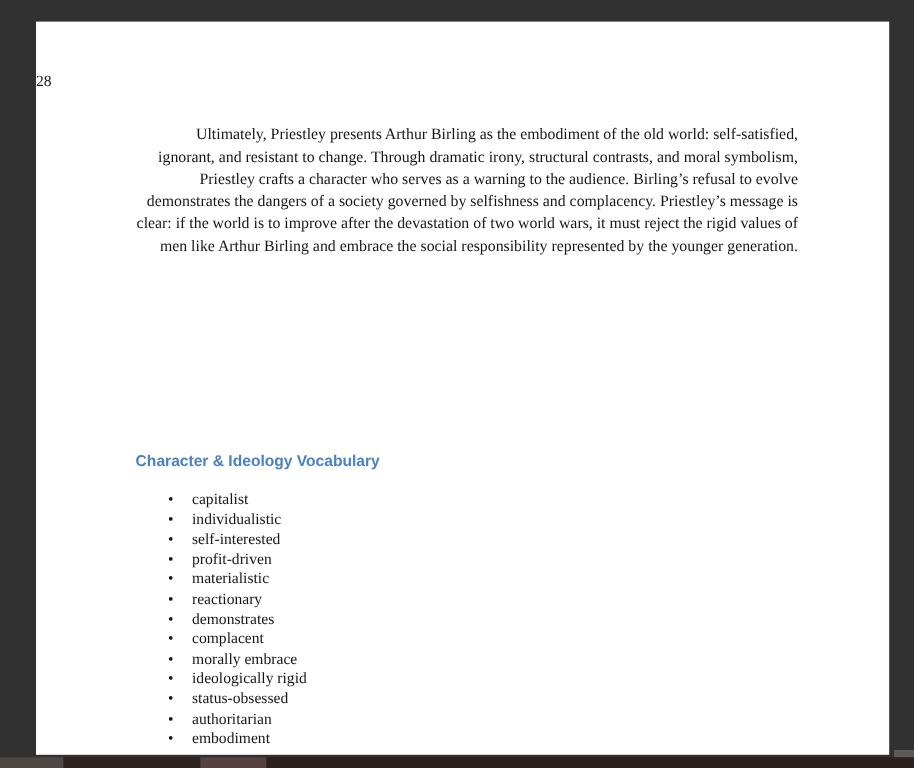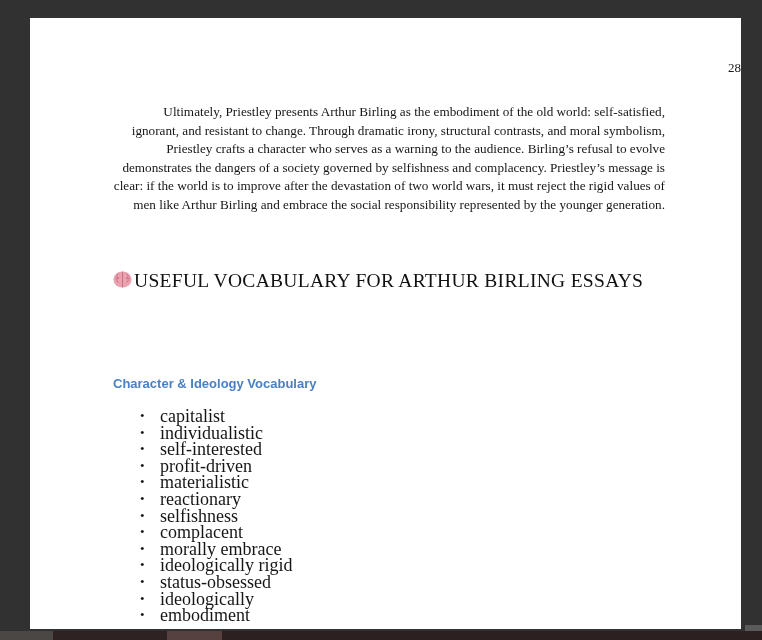--- a/index.html
+++ b/index.html
@@ -16,21 +16,21 @@
   .doc-page {
     position:absolute;
     left:30px; top:18px;
     width:711px; height:611px;
     background:#ffffff;
     color:#1a1a1a;
   }
   .page-number {
     position:absolute;
     top:42px; left:0; width:100%;
-    text-align:right;
+    text-align:left;
     font-size:13px;
     color:#1b1b1b;
   }
   .para {
     position:absolute;
     left:83px;
     width:552px;
     font-size:13.2px;
     line-height:18.6px;
     color:#161616;
@@ -60,21 +60,21 @@
     font-family:"Liberation Sans", sans-serif;
     font-weight:bold;
     font-size:13px;
     color:#4a80c4;
   }
   .vocab-list {
     position:absolute;
     left:83px; top:390px;
     list-style:none;
     padding-left:47px;
-    font-size:18px;
+    font-size:13px;
     line-height:16.6px;
     color:#161616;
   }
   .vocab-list li { position:relative; }
   .vocab-list li::before {
     content:"\2022";
     position:absolute;
     left:-20px;
     font-size:13px;
   }
@@ -100,59 +100,49 @@
 <body>
 
 <div class="viewer-frame">
 
   <div class="doc-page">
 
     <div class="page-number">28</div>
 
     <div class="para para-1">Ultimately, Priestley presents Arthur Birling as the embodiment of the old world: self-satisfied, ignorant, and resistant to change. Through dramatic irony, structural contrasts, and moral symbolism, Priestley crafts a character who serves as a warning to the audience. Birling’s refusal to evolve demonstrates the dangers of a society governed by selfishness and complacency. Priestley’s message is clear: if the world is to improve after the devastation of two world wars, it must reject the rigid values of men like Arthur Birling and embrace the social responsibility represented by the younger generation.</div>
 
-    <h2 class="section-heading">
-      <span class="emoji">
-        <svg width="21" height="19" viewBox="0 0 24 22" aria-hidden="true">
-          <ellipse cx="12" cy="11" rx="10.5" ry="9.3" fill="#eaa2b0"></ellipse>
-          <path d="M12 2.2v17.6 M7.2 4.2c-2.2 1.8-2.2 3.6-.2 4.8c-2.2 1.2-2.2 3.8 0 5.2
-                   M16.8 4.2c2.2 1.8 2.2 3.6 .2 4.8c2.2 1.2 2.2 3.8 0 5.2
-                   M4 9.5c1.5-.6 2.6-.5 3.6.2 M20 9.5c-1.5-.6-2.6-.5-3.6.2" stroke="#c5707f" stroke-width="1.1" fill="none" stroke-linecap="round"></path>
-        </svg>
-      </span><span>USEFUL VOCABULARY FOR ARTHUR BIRLING ESSAYS</span>
-    </h2>
 
 
     <div class="sub-heading">Character &amp; Ideology Vocabulary</div>
 
     <ul class="vocab-list">
 
         <li>capitalist</li>
 
         <li>individualistic</li>
 
         <li>self-interested</li>
 
         <li>profit-driven</li>
 
         <li>materialistic</li>
 
         <li>reactionary</li>
 
-        <li>selfishness</li>
+        <li>demonstrates</li>
 
         <li>complacent</li>
 
         <li>morally embrace</li>
 
         <li>ideologically rigid</li>
 
         <li>status-obsessed</li>
 
-        <li>ideologically</li>
+        <li>authoritarian</li>
 
         <li>embodiment</li>
       </ul>
 
   </div>
 
   <div class="bottom-strip">
     <div class="strip-seg seg-gray-left"></div>
     <div class="strip-seg seg-maroon-a"></div>
     <div class="strip-seg seg-pink"></div>

